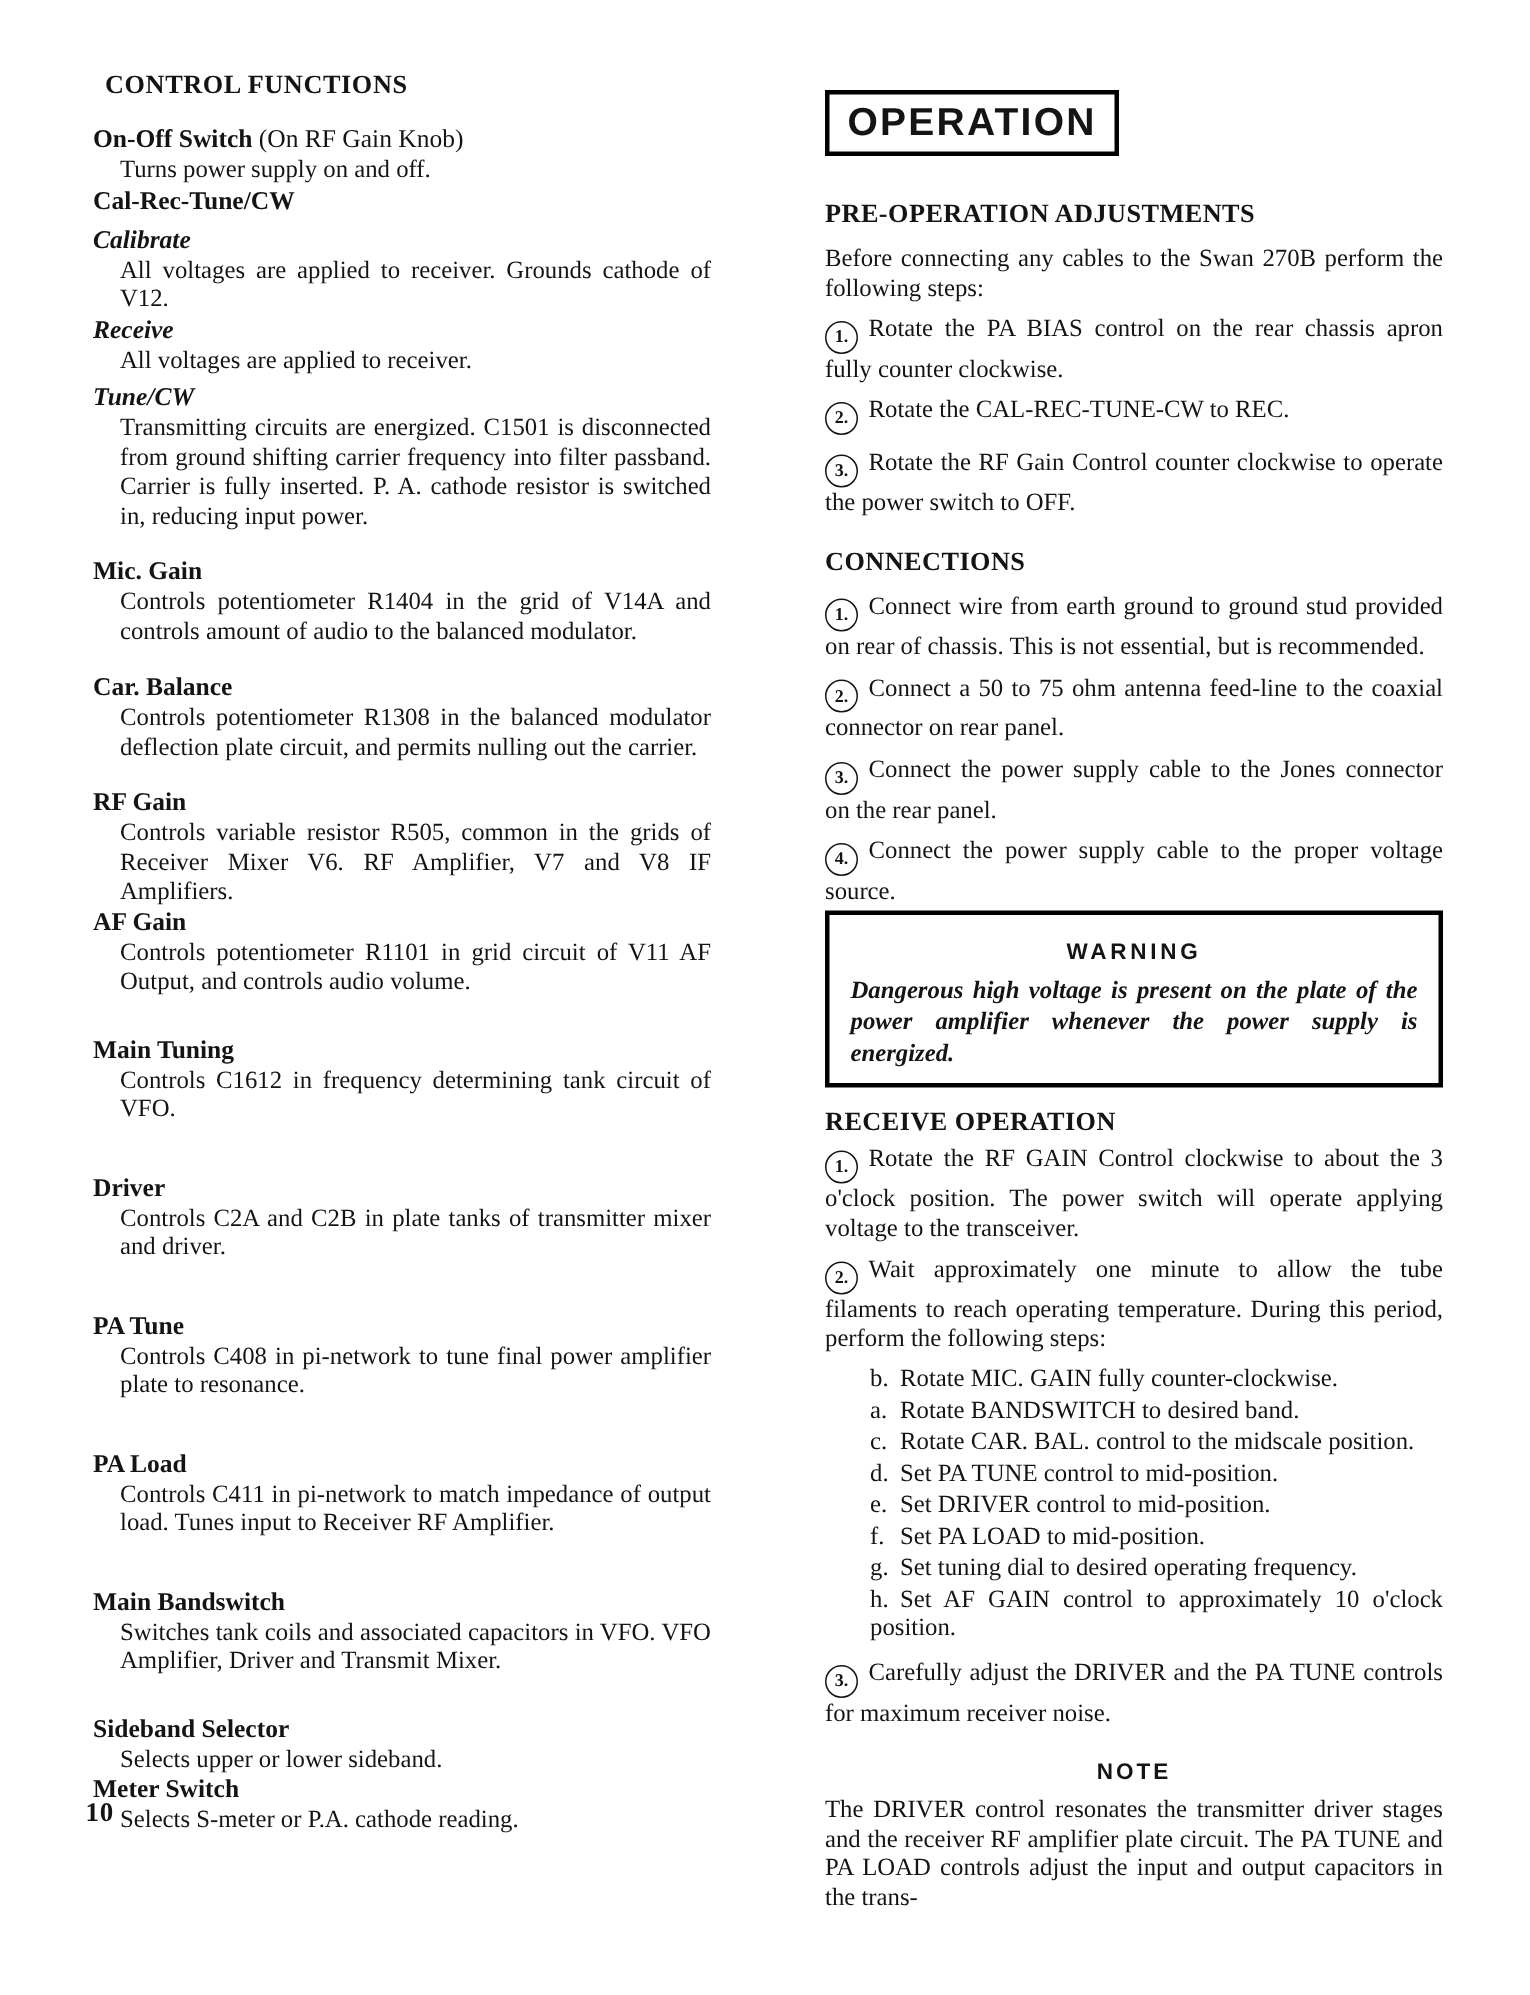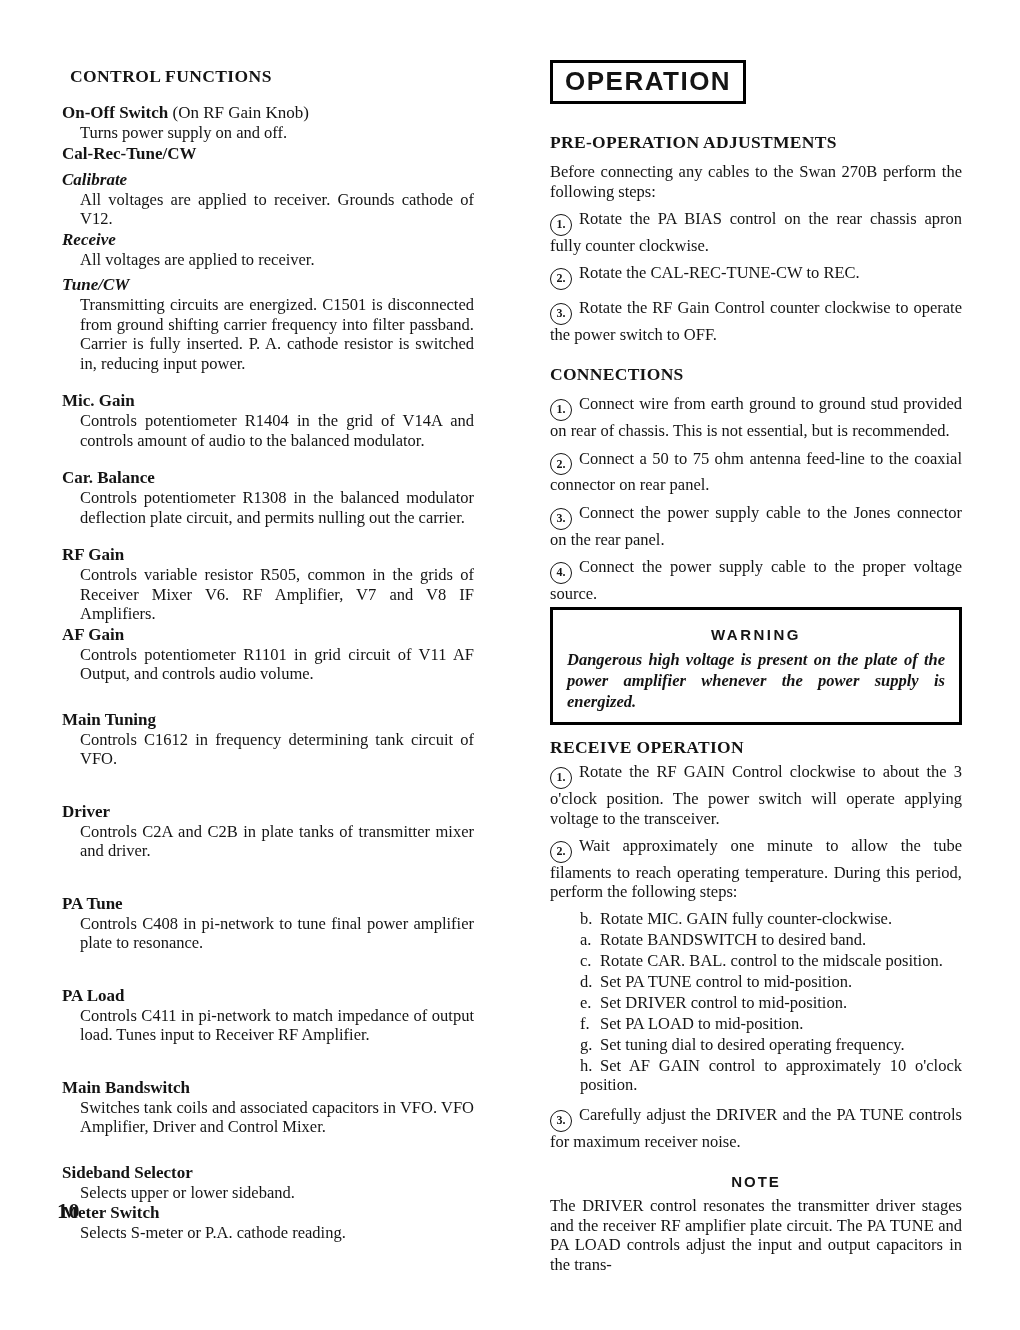--- a/index.html
+++ b/index.html
@@ -7,21 +7,21 @@
     width:1020px; height:1330px;
     background:#ffffff;
     color:#141414;
     font-family:"Liberation Serif", serif;
     position:relative;
     overflow:hidden;
   }
   .page { position:absolute; inset:0; }
 
   
-  .col-left  { position:absolute; left:62px;  top:66px; width:412px; }
+  .col-left  { position:absolute; left:62px;  top:46px; width:412px; }
   .col-right { position:absolute; left:550px; top:60px; width:412px; }
 
   
   .cf-heading {
     font-weight:bold; font-size:17.5px; letter-spacing:0.4px;
     padding-left:8px; margin:0 0 16px 0;
   }
   .entry { margin:0; }
   .gap-xs { margin-top:6px; }
   .gap-s  { margin-top:1px; }
@@ -86,21 +86,21 @@
   }
   .note-title {
     text-align:center;
     font-family:"Liberation Sans", sans-serif;
     font-weight:bold; font-size:15px; letter-spacing:2px;
     margin:22px 0 6px 0;
   }
 
   .page-number {
     position:absolute; left:57px; top:1198px;
-    font-size:22px; font-weight:bold; letter-spacing:0.5px;
+    font-size:18px; font-weight:bold; letter-spacing:0.5px;
   }
 </style>
 </head>
 <body>
 
 <div class="page">
 
   <div class="col-left">
     <h2 class="cf-heading">CONTROL FUNCTIONS</h2>
 
@@ -163,21 +163,21 @@
       <div class="def">Controls C408 in pi-network to tune final power amplifier plate to resonance.</div>
     </div>
 
     <div class="entry gap-xl">
       <div class="term"><span class="t-bold">PA Load</span></div>
       <div class="def">Controls C411 in pi-network to match impedance of output load. Tunes input to Receiver RF Amplifier.</div>
     </div>
 
     <div class="entry gap-xl">
       <div class="term"><span class="t-bold">Main Bandswitch</span></div>
-      <div class="def">Switches tank coils and associated capacitors in VFO. VFO Amplifier, Driver and Control Mixer.</div>
+      <div class="def">Switches tank coils and associated capacitors in VFO. VFO Amplifier, Driver and Transmit Mixer.</div>
     </div>
 
     <div class="entry gap-l">
       <div class="term"><span class="t-bold">Sideband Selector</span></div>
       <div class="def">Selects upper or lower sideband.</div>
     </div>
 
     <div class="entry gap-s">
       <div class="term"><span class="t-bold">Meter Switch</span></div>
       <div class="def">Selects S-meter or P.A. cathode reading.</div>

